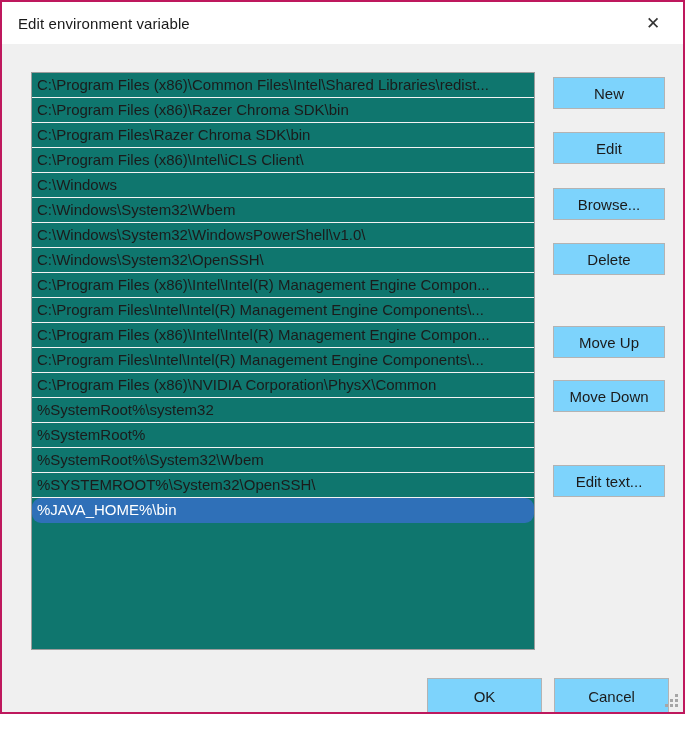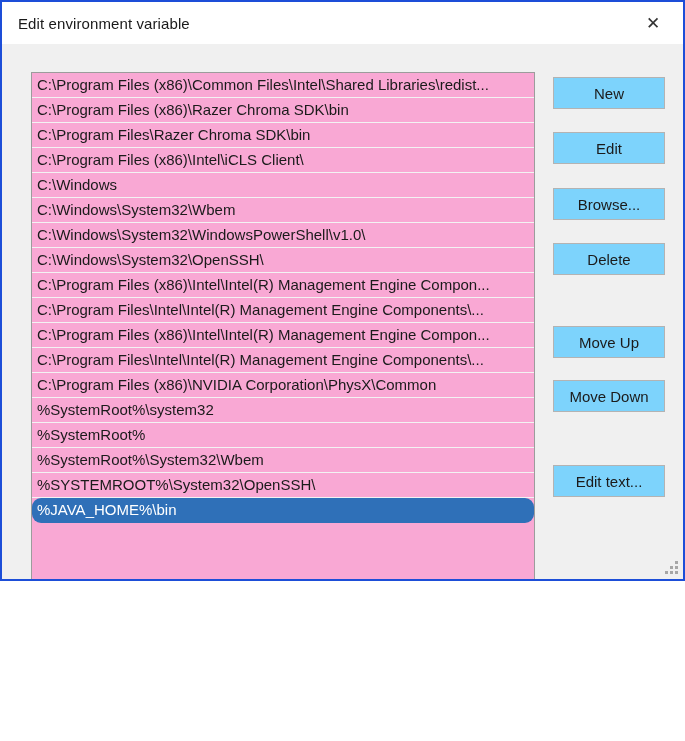--- a/index.html
+++ b/index.html
@@ -3,23 +3,23 @@
 <meta charset="utf-8">
 <style>
   * { box-sizing: border-box; margin: 0; padding: 0; }
   html, body {
     font-family: "Liberation Sans", "DejaVu Sans", sans-serif;
     background: #ffffff;
   }
   .dialog {
     position: relative;
     width: 685px;
-    height: 581px;
+    height: 714px;
     background: #f0f0f0;
-    border: 2px solid #1d4ed8;
+    border: 2px solid #be185d;
     overflow: hidden;
   }
   .titlebar {
     position: absolute;
     left: 0; top: 0;
     width: 100%;
     height: 42px;
     background: #ffffff;
     display: flex;
     align-items: center;
@@ -40,21 +40,21 @@
     font-size: 17px;
     color: #333333;
     cursor: pointer;
     background: transparent;
     border: none;
   }
   .listbox {
     position: absolute;
     left: 29px; top: 70px;
     width: 504px; height: 578px;
-    background: #f9a8d4;
+    background: #0f766e;
     border: 1px solid #9c9c9c;
     overflow: hidden;
   }
   .list-row {
     height: 25px;
     line-height: 24px;
     font-size: 15px;
     color: #1b1b1b;
     padding-left: 5px;
     white-space: nowrap;

